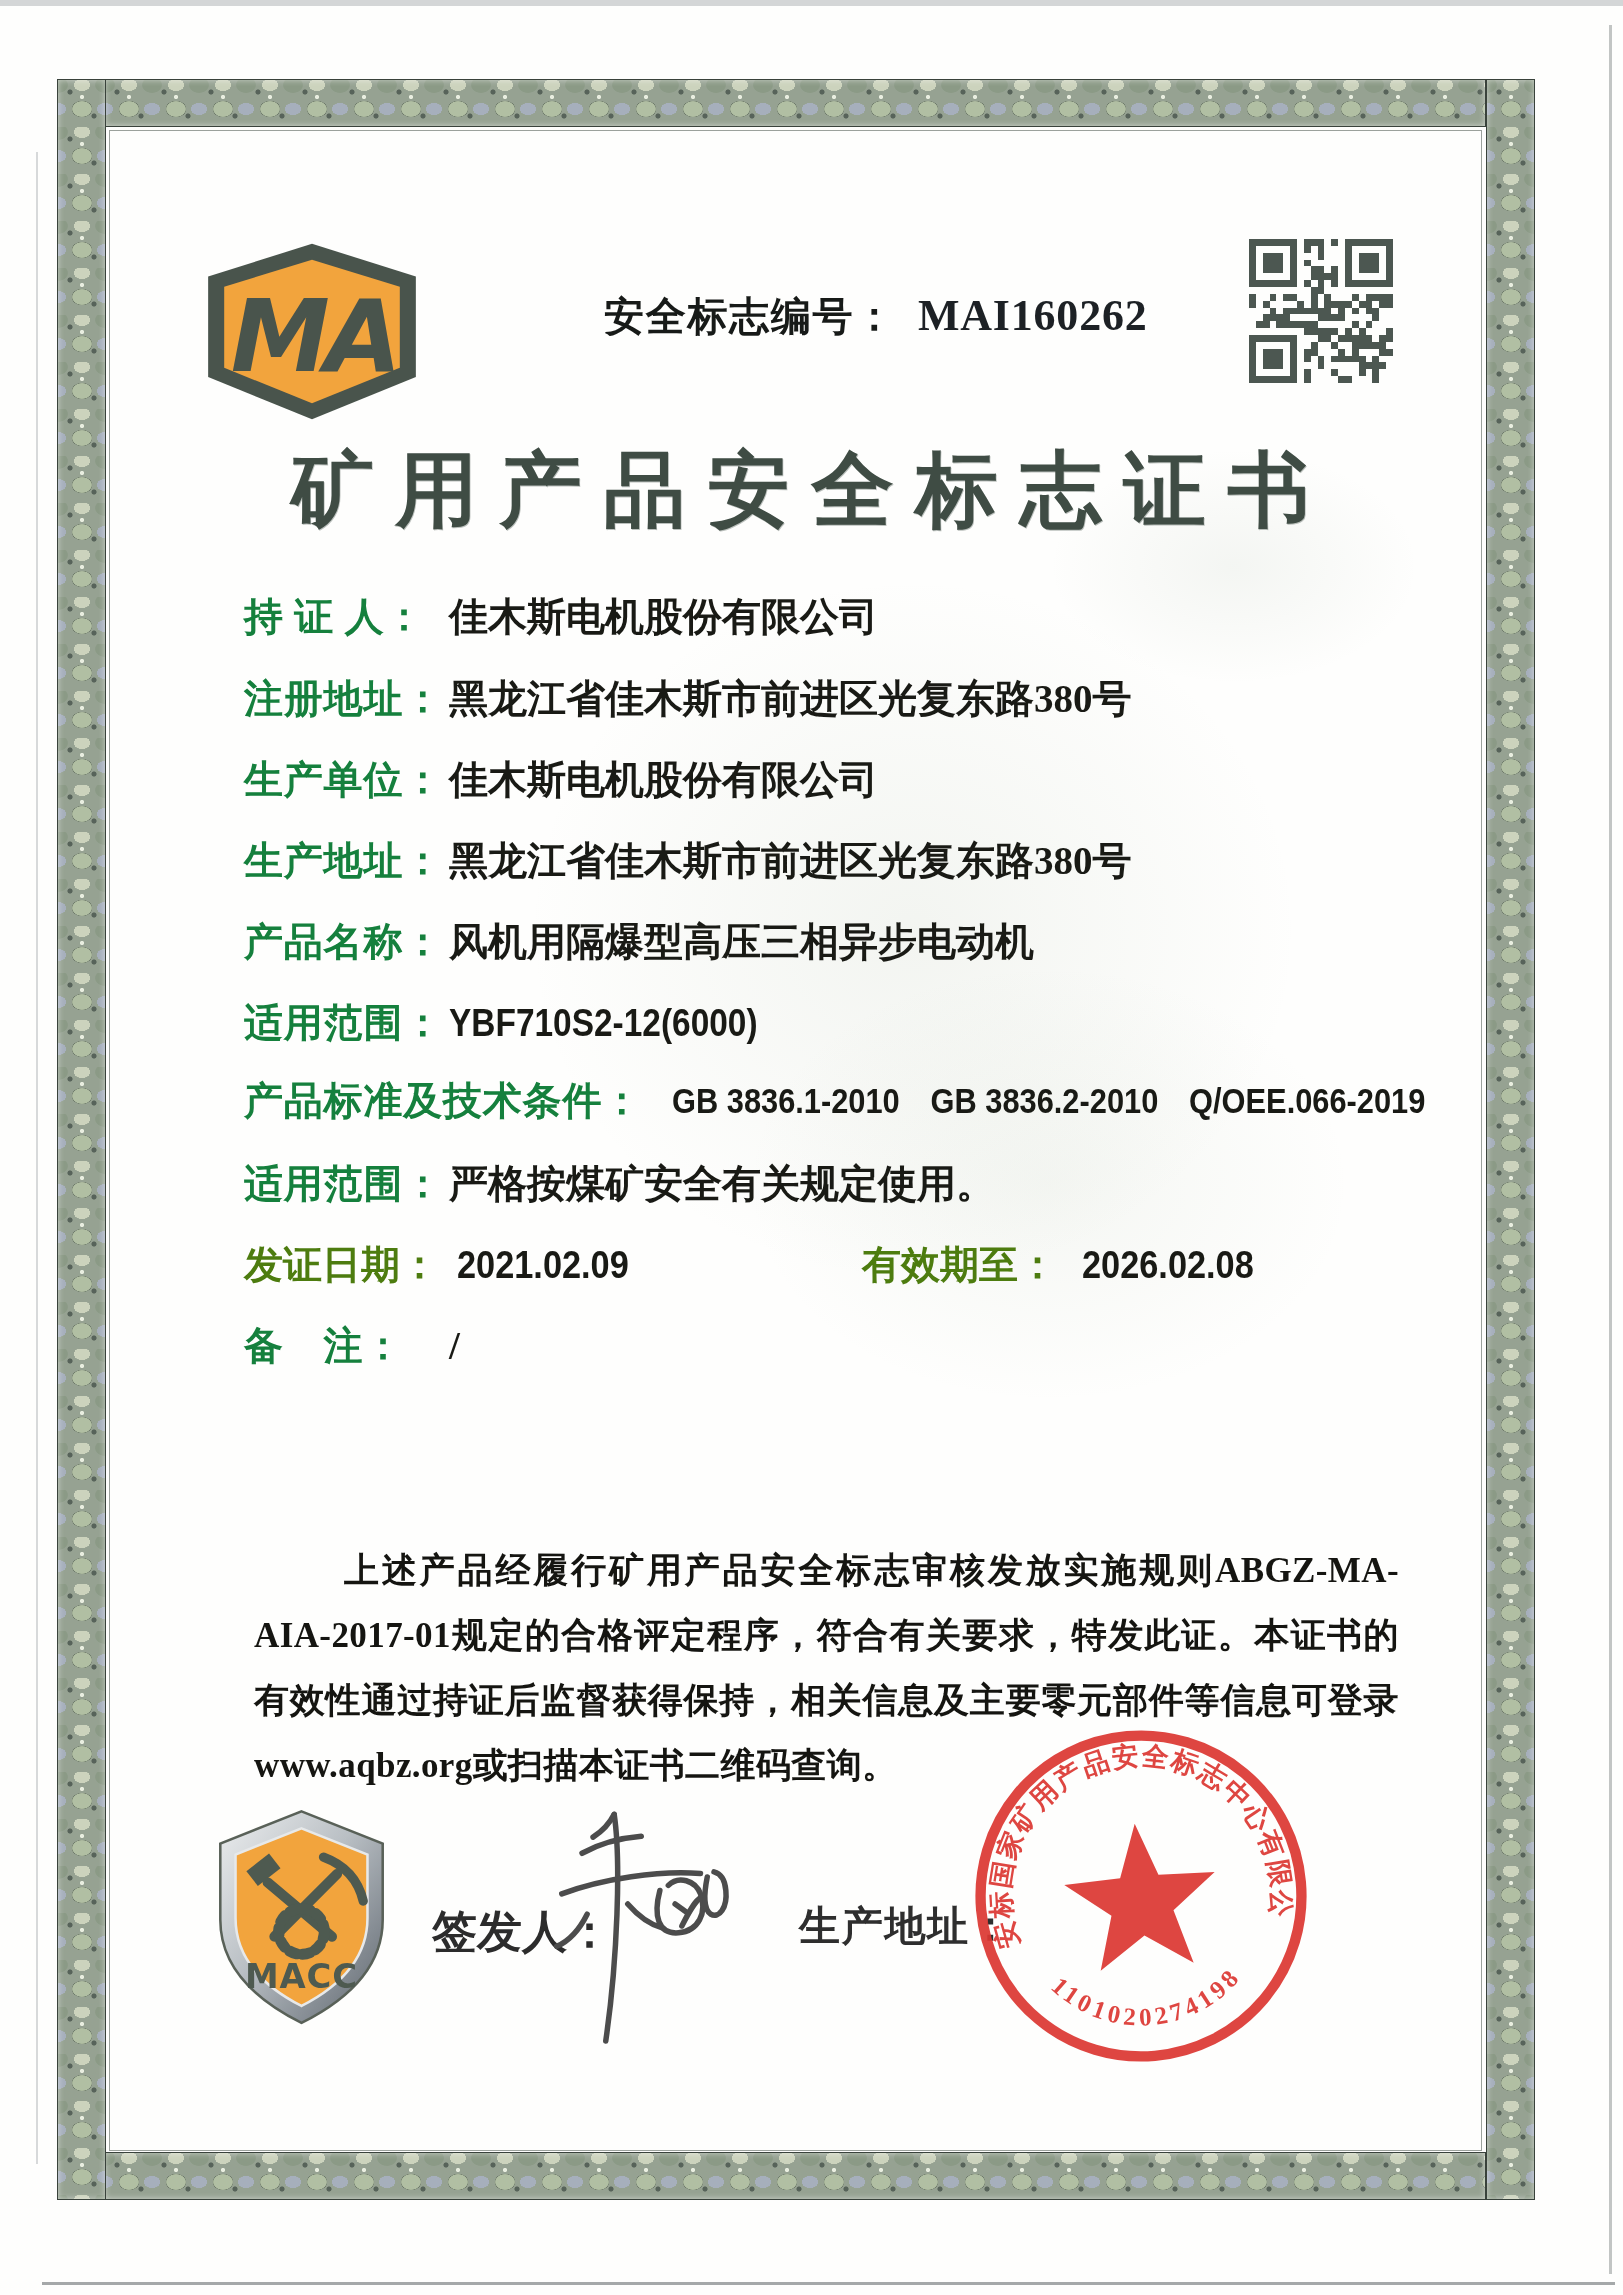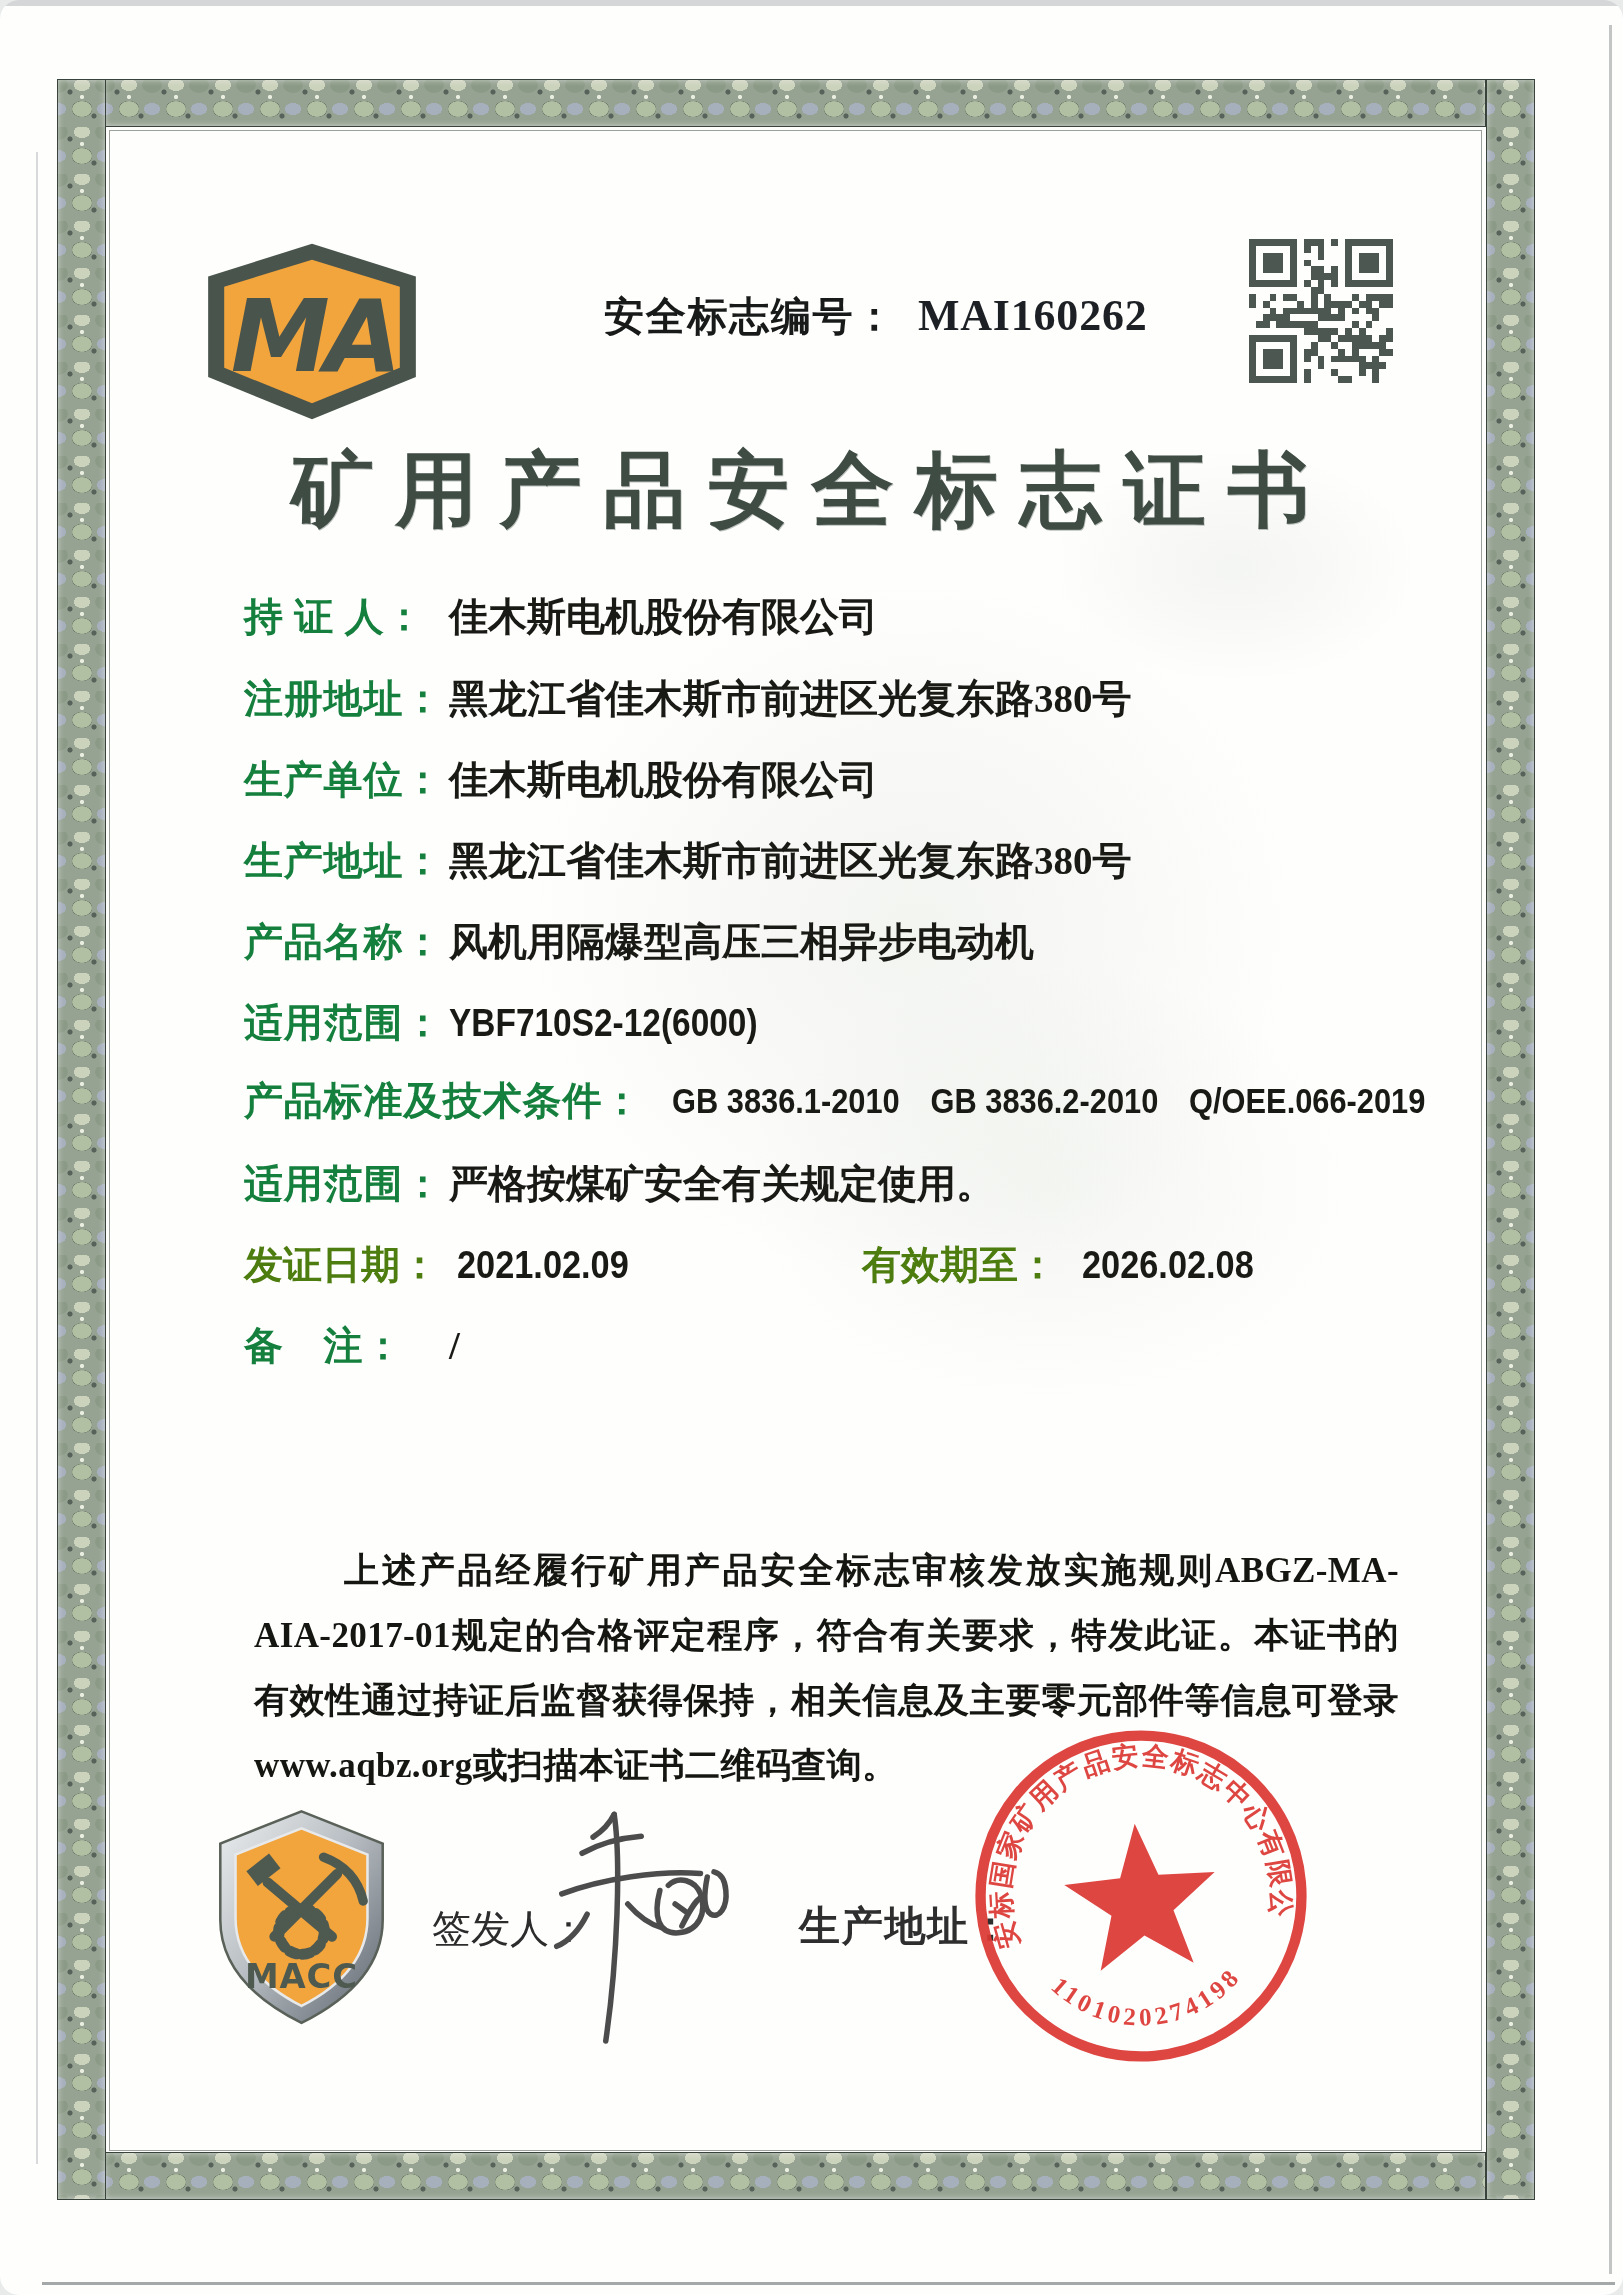--- a/index.html
+++ b/index.html
@@ -1,17 +1,17 @@
 <!DOCTYPE html>
 <html style="font-size:13.5px"><head>
 <meta charset="utf-8">
 <style>
   html,body{margin:0;padding:0;background:#e9eaea;}
   .page{position:relative;width:1623px;height:2295px;background:#fefefd;overflow:hidden;
-        font-family:"Liberation Serif","DejaVu Serif",serif;color:#1b1b1b;border-radius:19px;}
+        font-family:"Liberation Serif","DejaVu Serif",serif;color:#1b1b1b;}
   
   .scan-top{position:absolute;left:0;top:0;width:100%;height:6px;background:#d4d6d7;}
   .scan-right{position:absolute;left:1609px;top:25px;width:2.5px;height:2249px;background:#aeb1b0;opacity:.75;}
   .scan-bottom{position:absolute;left:42px;top:2282px;width:1573px;height:2.5px;background:#8f9294;opacity:.8;}
   .scan-left{position:absolute;left:36px;top:152px;width:1.7px;height:2012px;background:#d7d9da;}
   
   .band{position:absolute;background-color:#96a292;border:1.7px solid #39423b;box-sizing:border-box;
     background-image:
       radial-gradient(circle at 12px 12px, #57635a 2.1px, transparent 3px),
       radial-gradient(circle at 36px 36px, #57635a 2.1px, transparent 3px),
@@ -53,21 +53,21 @@
   .row.std .val{left:672px;font-size:35px;}
   .row.model .val{font-size:38px;}
   .date-val{font-size:38px;}
   .lbl2{position:absolute;font-size:39px;font-weight:bold;color:#4d7c0f;}
   .val2{position:absolute;font-size:39px;font-weight:bold;color:#191a15;}
   
   .statement{position:absolute;left:254px;top:1503px;width:1145px;font-size:35px;line-height:65px;
      font-weight:600;color:#151511;text-align:justify;text-indent:90px;letter-spacing:0.4px;}
   
   .macc{position:absolute;left:200px;top:1808px;width:203px;height:220px;}
-  .signer-lbl{position:absolute;left:432px;top:1902px;font-size:39px;font-weight:normal;color:#2c2c2c;}
+  .signer-lbl{position:absolute;left:432px;top:1902px;font-size:45px;font-weight:bold;color:#2c2c2c;}
   .signature{position:absolute;left:533px;top:1799px;width:203px;height:254px;}
   .issuer-lbl{position:absolute;left:799px;top:1899px;font-size:41px;font-weight:bold;color:#2e2e2e;letter-spacing:1.7px;}
   .seal{position:absolute;left:934px;top:1689px;width:414px;height:414px;opacity:.92;}
 </style>
 </head>
 <body>
 
 <div class="page">
 
   <div class="scan-top"></div>

